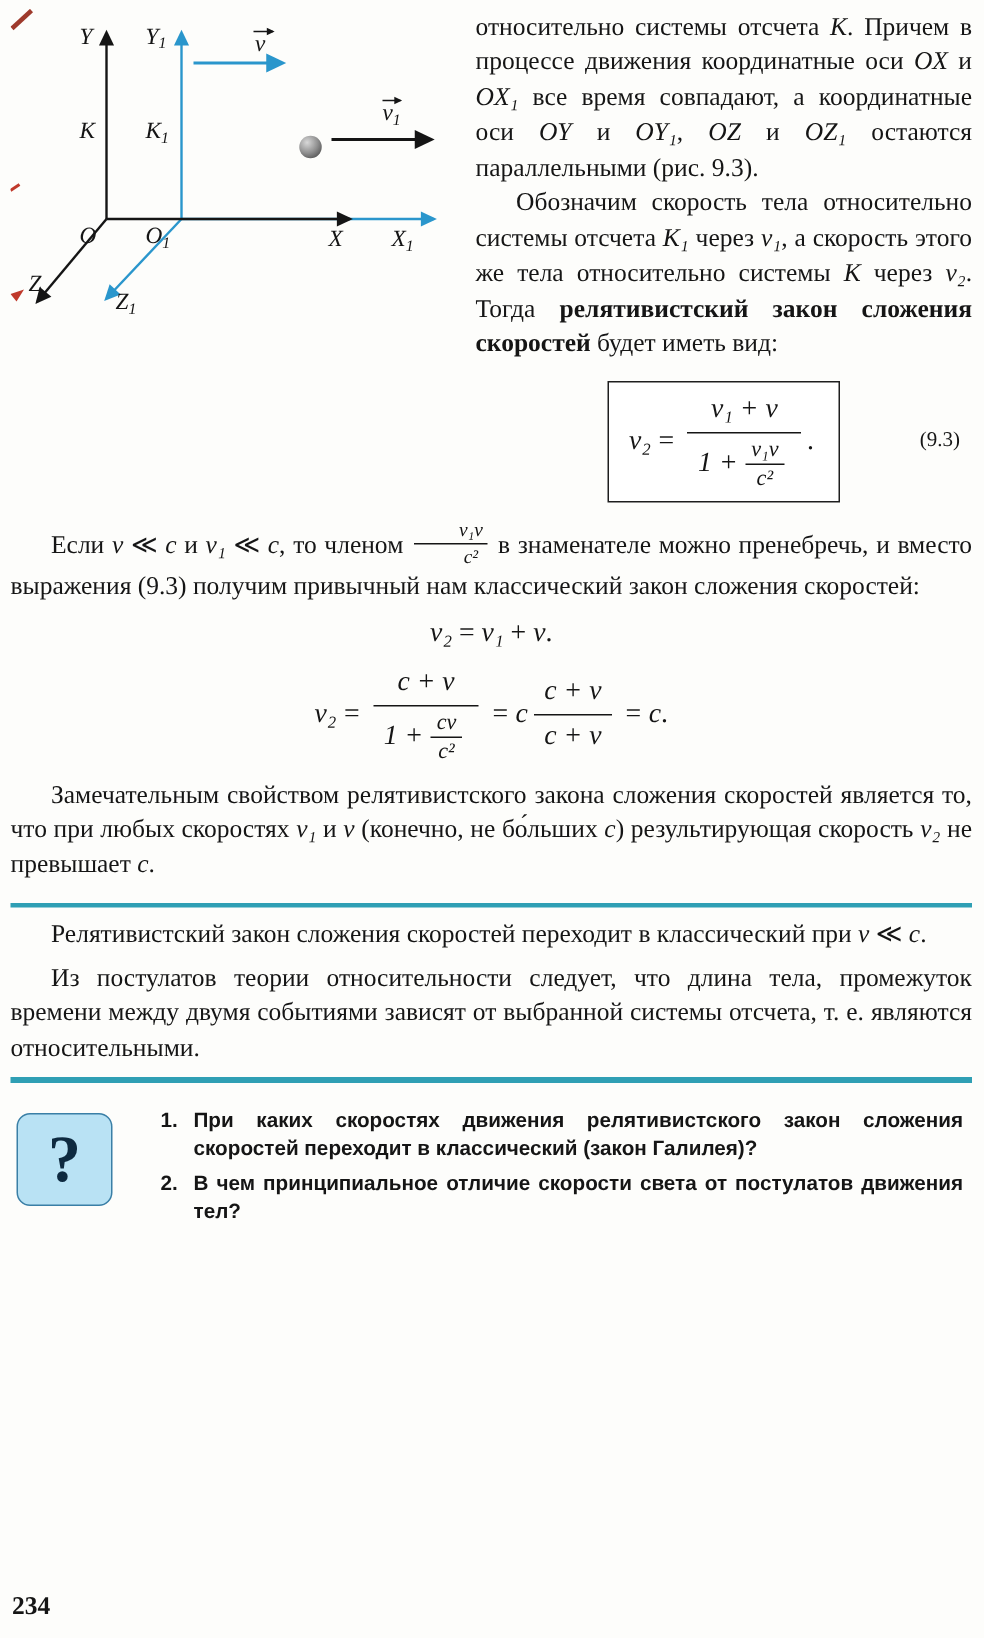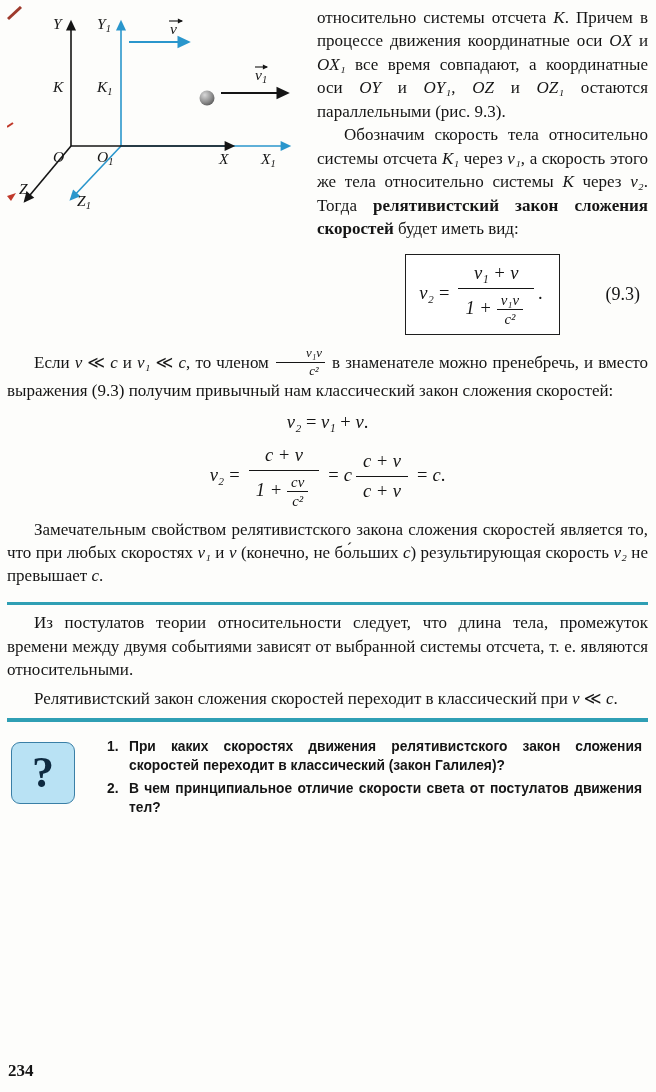--- a/index.html
+++ b/index.html
@@ -15,21 +15,21 @@
   .i{font-style:italic;}
   .b{font-weight:700;}
   
   .ifrac{display:inline-block;vertical-align:-0.5em;text-align:center;font-style:italic;
          font-size:0.76em;line-height:1.15;margin:0 2px;}
   .inum{display:block;border-bottom:1px solid #151515;padding:0 3px 1px;}
   .iden{display:block;padding:1px 3px 0;}
   
   .eq-row{position:relative;text-align:center;margin:13px 0 11px;font-size:18.5px;}
   .eq-box{display:inline-block;border:1.4px solid #1e1e1e;padding:7px 16px 7px 13px;background:#fff;}
-  .eq-label{position:absolute;right:8px;top:50%;transform:translateY(-50%);font-size:18px;}
+  .eq-label{position:absolute;right:8px;top:50%;transform:translateY(-50%);font-size:14px;}
   .eq-center{text-align:center;margin:8px 0;font-size:18.5px;}
   .mi{font-style:italic;}
   .op{padding:0 5px;}
   .frac{display:inline-block;vertical-align:middle;margin:0 4px;line-height:1.25;}
   .num{display:block;border-bottom:1.4px solid #151515;padding:0 7px 3px;}
   .den{display:block;padding:3px 7px 0;}
   .frac.nested{font-size:0.8em;margin-left:5px;vertical-align:middle;line-height:1.1;}
   .frac.nested .num{border-bottom-width:1px;padding:0 4px 1px;}
   .frac.nested .den{padding:1px 4px 0;}
   
@@ -138,22 +138,22 @@
 
   <div class="eq-center"><span class="i">v₂</span><span> = </span><span class="i">v₁</span><span> + </span><span class="i">v</span><span>.</span></div>
 
 
   <div class="eq-center"><span class="mi">v₂</span><span class="op">=</span><span class="frac"><span class="num mi">c + v</span><span class="den"><span class="mi">1 +</span><span class="frac nested"><span class="num mi">cv</span><span class="den mi">c²</span></span></span></span><span class="op">=</span><span class="mi">c</span><span class="frac"><span class="num mi">c + v</span><span class="den mi">c + v</span></span><span class="op">=</span><span class="mi">c</span><span>.</span></div>
 
   <p class="para"><span>Замечательным свойством релятивистского закона сложения скоростей является то, что при любых скоростях </span><span class="i">v₁</span><span> и </span><span class="i">v</span><span> (конечно, не бо́льших </span><span class="i">c</span><span>) результирующая скорость </span><span class="i">v₂</span><span> не превышает </span><span class="i">c</span><span>.</span></p>
 
   <div class="summary-block">
     <div class="rule rule-top"></div>
+    <p class="para"><span>Релятивистский закон сложения скоростей переходит в классический при </span><span class="i">v</span><span> ≪ </span><span class="i">c</span><span>.</span></p>
     <p class="para"><span>Из постулатов теории относительности следует, что длина тела, промежуток времени между двумя событиями зависят от выбранной системы отсчета, т. е. являются относительными.</span></p>
-    <p class="para"><span>Релятивистский закон сложения скоростей переходит в классический при </span><span class="i">v</span><span> ≪ </span><span class="i">c</span><span>.</span></p>
     <div class="rule rule-bottom"></div>
   </div>
 
   <div class="questions">
     <div class="q-icon">
       <span class="q-glyph">?</span>
     </div>
     <div class="q-list">
       <div class="q-item">
         <span class="q-num">1.</span>

